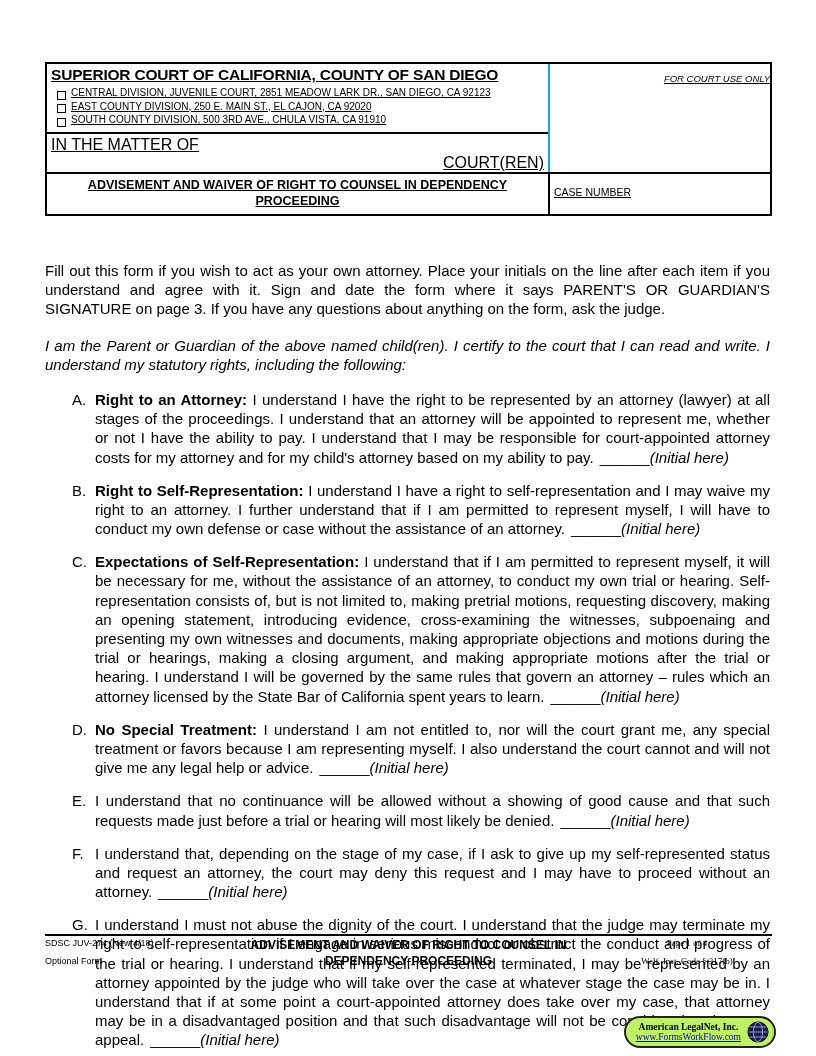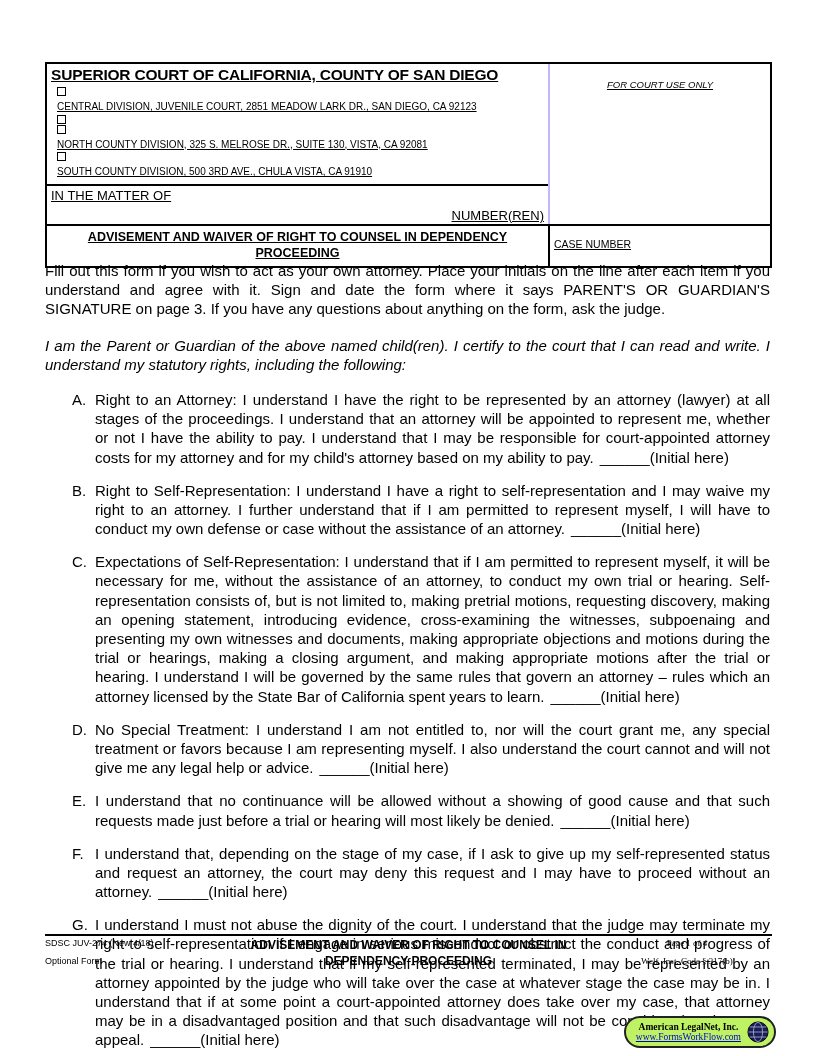--- a/index.html
+++ b/index.html
@@ -19,49 +19,49 @@
     position:absolute; left:45px; top:62px; width:727px;
     display:grid;
     grid-template-columns:1fr 222px;
     grid-template-rows:auto 40px auto;
     border:2px solid #000;
     background:#fff;
     text-decoration:underline;
   }
   .cell-court { grid-column:1; grid-row:1; padding:2px 4px 5px 4px; }
   .court-title { font-size:15.5px; font-weight:bold; letter-spacing:-0.2px; margin-bottom:3px; }
-  .division-row { display:flex; align-items:flex-start; gap:5px; margin:1px 0 0 6px; font-size:10px; line-height:1.25;flex-direction:column; }
+  .division-row { display:flex; align-items:flex-end; gap:5px; margin:1px 0 0 6px; font-size:10px; line-height:1.25; }
   .checkbox { width:9px; height:9px; border:1px solid #000; background:#fff; flex:none; display:inline-block; cursor:pointer; }
 
-  .cell-fcuo { grid-column:2; grid-row:1 / span 2; border-left:2px solid #c4b5fd; padding-top:15px; text-align:center; }
+  .cell-fcuo { grid-column:2; grid-row:1 / span 2; border-left:2px solid #0ea5e9; padding-top:9px; text-align:right; }
   .fcuo-label { font-size:9.5px; font-style:italic; }
 
   .cell-matter { grid-column:1; grid-row:2; border-top:2px solid #000; padding:2px 4px 1px 4px;
-                 display:flex; flex-direction:column; justify-content:space-between; font-size:13px; }
+                 display:flex; flex-direction:column; justify-content:space-between; font-size:16px; }
   .children-label { text-align:right; }
 
   .cell-title { grid-column:1; grid-row:3; border-top:2px solid #000; padding:3px 26px 5px 26px;
                 text-align:center; font-weight:bold; font-size:12.5px; line-height:1.3; }
   .cell-case { grid-column:2; grid-row:3; border-top:2px solid #000; border-left:2px solid #000;
                padding:12px 4px; font-size:10.5px; }
 
   
   .content {
     position:absolute; left:45px; right:46px; top:261px;
     font-size:15px; line-height:1.28; text-align:justify;
   }
   .para-1 { margin-bottom:17px; }
   .para-2 { margin-bottom:16px;font-style:italic; }
   .item { display:flex; margin-bottom:14px; }
   .item-letter { width:23px; flex:none; margin-left:27px; }
   .item-body { flex:1; }
-  .item-lead { font-weight:normal; }
+  .item-lead { font-weight:bold; }
   .item-lead:not(:empty)::after { content:" "; }
   .initial-blank { margin-left:6px; white-space:nowrap; cursor:text; }
-  .initial-here { }
+  .initial-here { font-style:italic; }
 
   
   .footer {
     position:absolute; left:45px; right:44px; top:934px;
     border-top:2px solid #000; padding-top:2px;
     display:flex; font-size:9px; line-height:1.2;
   }
   .f-left { width:170px; }
   .f-left .line2 { margin-top:7px; }
   .f-center { flex:1; text-align:center; font-weight:bold; font-size:12px; line-height:1.3; }
@@ -91,38 +91,35 @@
 
     <div class="cell-court">
       <div class="court-title">SUPERIOR COURT OF CALIFORNIA, COUNTY OF SAN DIEGO</div>
 
       <div class="division-row">
         <span class="checkbox"></span>
         <span>CENTRAL DIVISION, JUVENILE COURT, 2851 MEADOW LARK DR., SAN DIEGO, CA 92123</span>
       </div>
       <div class="division-row">
         <span class="checkbox"></span>
-      </div>
-      <div class="division-row">
-        <span class="checkbox"></span>
-        <span>NORTH COUNTY DIVISION, 325 S. MELROSE DR., SUITE 130, VISTA, CA 92081</span>
+        <span>EAST COUNTY DIVISION, 250 E. MAIN ST., EL CAJON, CA 92020</span>
       </div>
       <div class="division-row">
         <span class="checkbox"></span>
         <span>SOUTH COUNTY DIVISION, 500 3RD AVE., CHULA VISTA, CA 91910</span>
       </div>
     </div>
 
     <div class="cell-fcuo">
       <div class="fcuo-label">FOR COURT USE ONLY</div>
     </div>
 
     <div class="cell-matter">
       <div>IN THE MATTER OF</div>
-      <div class="children-label">NUMBER(REN)</div>
+      <div class="children-label">COURT(REN)</div>
     </div>
 
     <div class="cell-title">
       <div>ADVISEMENT AND WAIVER OF RIGHT TO COUNSEL IN DEPENDENCY PROCEEDING</div>
     </div>
 
     <div class="cell-case">
       <div>CASE NUMBER</div>
     </div>
   </div>

